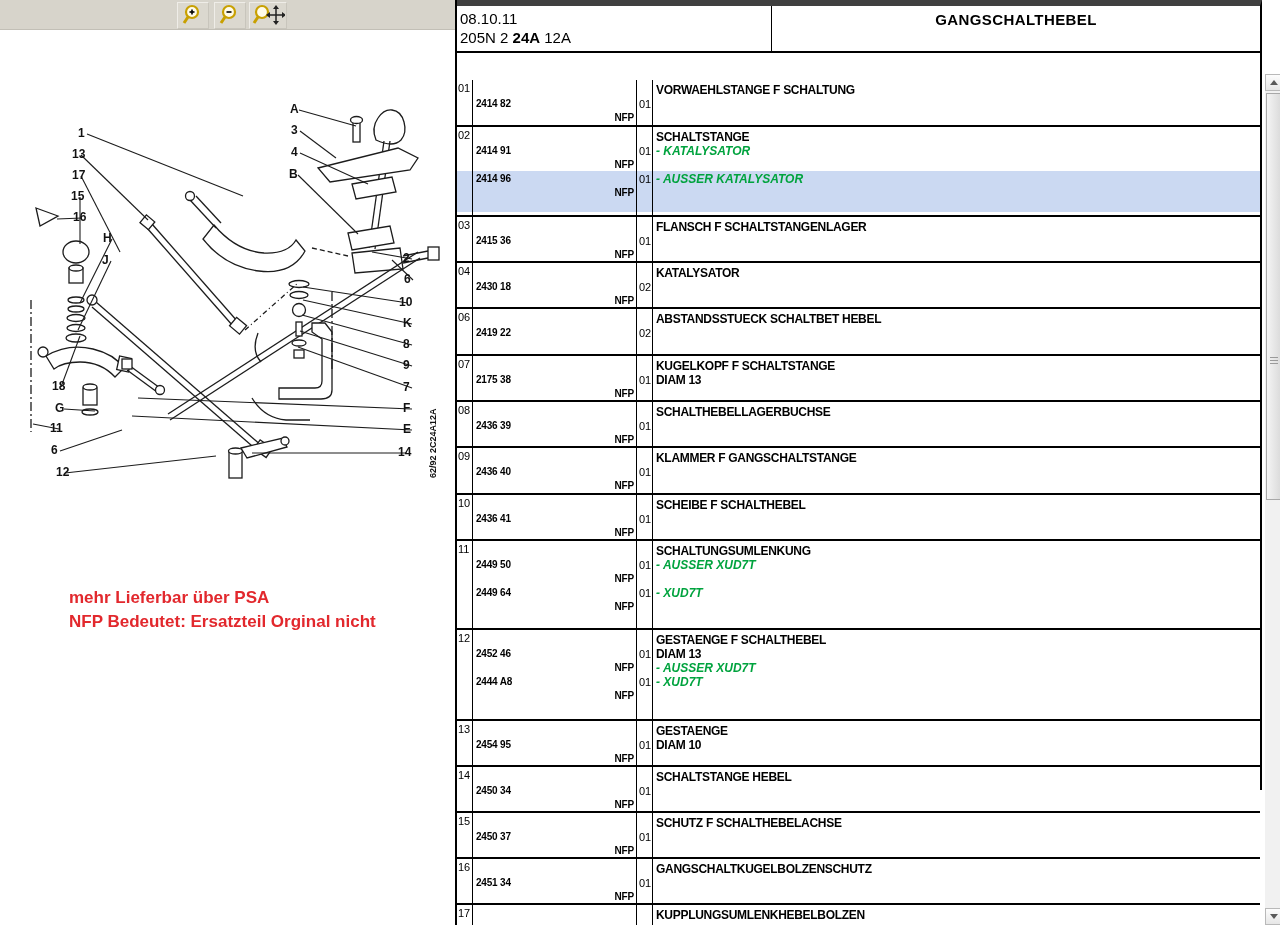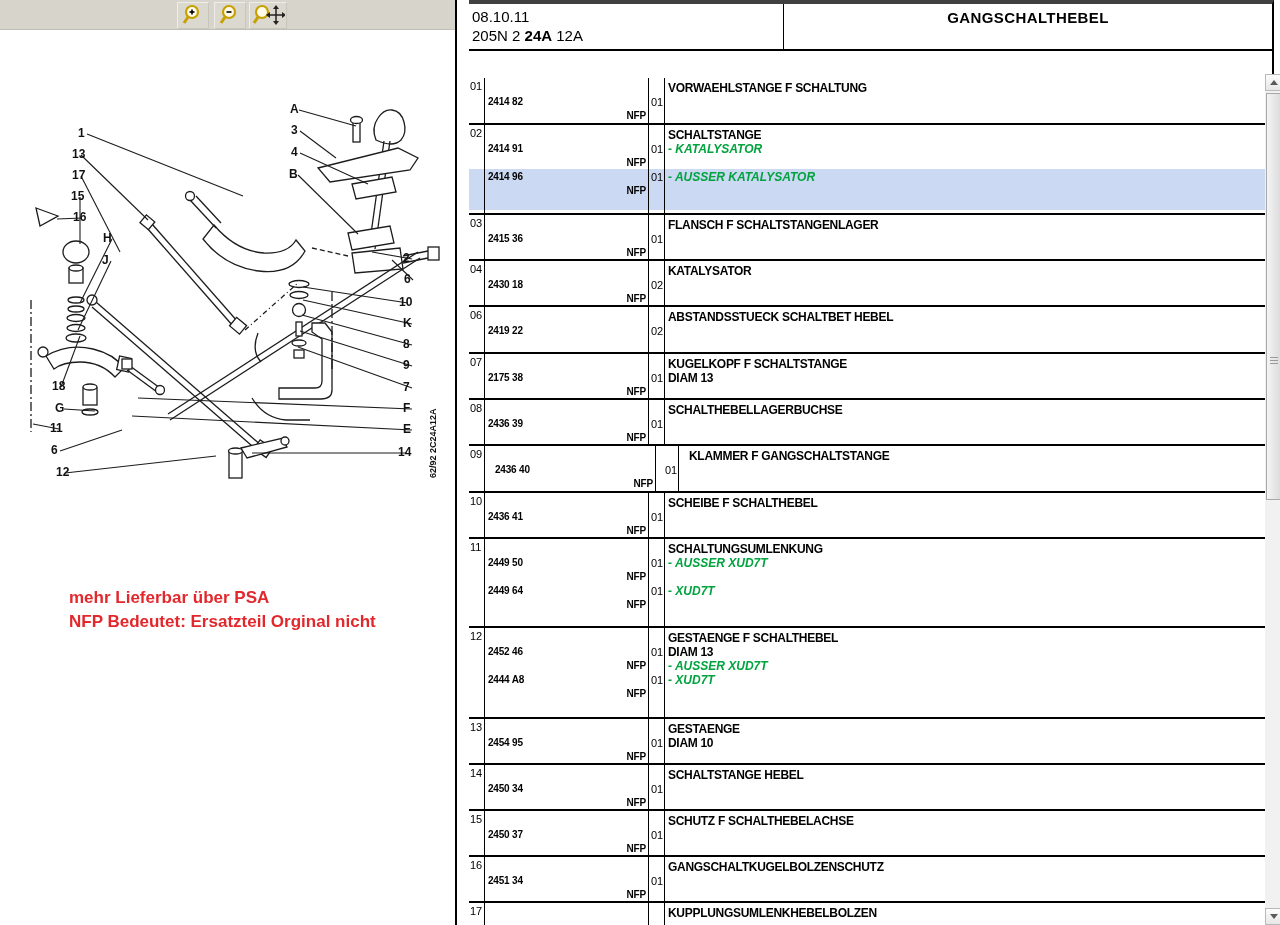--- a/index.html
+++ b/index.html
@@ -11,21 +11,21 @@
   
   #left-pane{position:absolute;left:0;top:0;width:455px;height:925px;background:#fff;}
   #toolbar{position:absolute;left:0;top:0;width:455px;height:29px;background:#d7d4cb;border-bottom:1px solid #c2bfb6;}
   .tbtn{position:absolute;top:2px;width:30px;height:25px;background:#dbd8cf;border:1px solid #c8c5bc;
         border-top-color:#efede8;border-left-color:#efede8;cursor:pointer;}
   .tbtn svg{display:block;margin:1px auto;}
   #diagram-wrap{position:absolute;left:0;top:30px;width:455px;height:525px;background:#fff;}
   #note{position:absolute;left:69px;top:586px;font-weight:bold;font-size:17px;line-height:24px;}
   
   #right-pane{position:absolute;left:455px;top:0;width:825px;height:925px;background:#fff;border-left:2px solid #000;}
-  #ptable{position:absolute;left:12px;top:0;width:805px;height:790px;border-right:2px solid #000;box-sizing:border-box;border-top:4px solid #404040;}
+  #ptable{position:absolute;left:0;top:0;width:805px;height:790px;border-right:2px solid #000;box-sizing:border-box;border-top:6px solid #404040;}
   #phead{position:absolute;left:0;top:0;width:803px;height:45px;border-bottom:2px solid #000;}
   #phead-left{position:absolute;left:0;top:0;width:315px;height:45px;border-right:1px solid #000;box-sizing:border-box;
               font-size:15px;padding:0;}
   #phead-left .hl1{padding:3px 0 0 3px;line-height:19px;}
   #phead-left .hl2{padding:0 0 0 3px;line-height:20px;}
   #phead-title{position:absolute;left:315px;top:0;width:488px;height:45px;
                font-size:15px;font-weight:bold;text-align:center;line-height:28px;letter-spacing:.4px;}
   #psub{position:absolute;left:0;top:47px;width:803px;height:25px;border-bottom:2px solid #000;
         text-align:center;font-size:19px;font-weight:bold;font-style:italic;line-height:24px;margin-top:26px;}
   #rows{position:absolute;left:0;top:74px;width:803px;height:850px;overflow:hidden;}
@@ -396,21 +396,21 @@
             <div class="line"></div>
             <div class="line">01</div>
             <div class="line"></div>
           </div>
           <div class="pcol col4">
             <div class="line">SCHALTHEBELLAGERBUCHSE</div>
             <div class="line"></div>
             <div class="line"></div>
           </div>
         </div>
-        <div class="prow" style="height: 47px; gap: 7px;">
+        <div class="prow" style="height: 47px;">
           <div class="pcol col1 b">
             <div class="posTxt">09</div>
           </div>
           <div class="pcol col2 b">
             <div class="line"></div>
             <div class="line">2436 40</div>
             <div class="line nfp">NFP</div>
           </div>
           <div class="pcol col3 b">
             <div class="line"></div>

